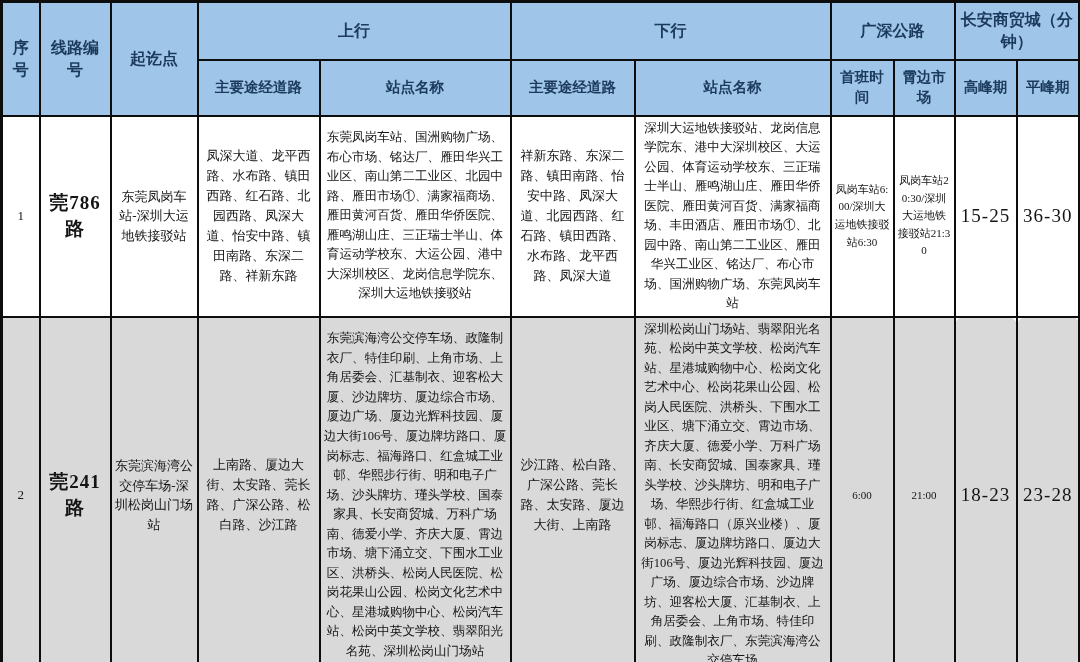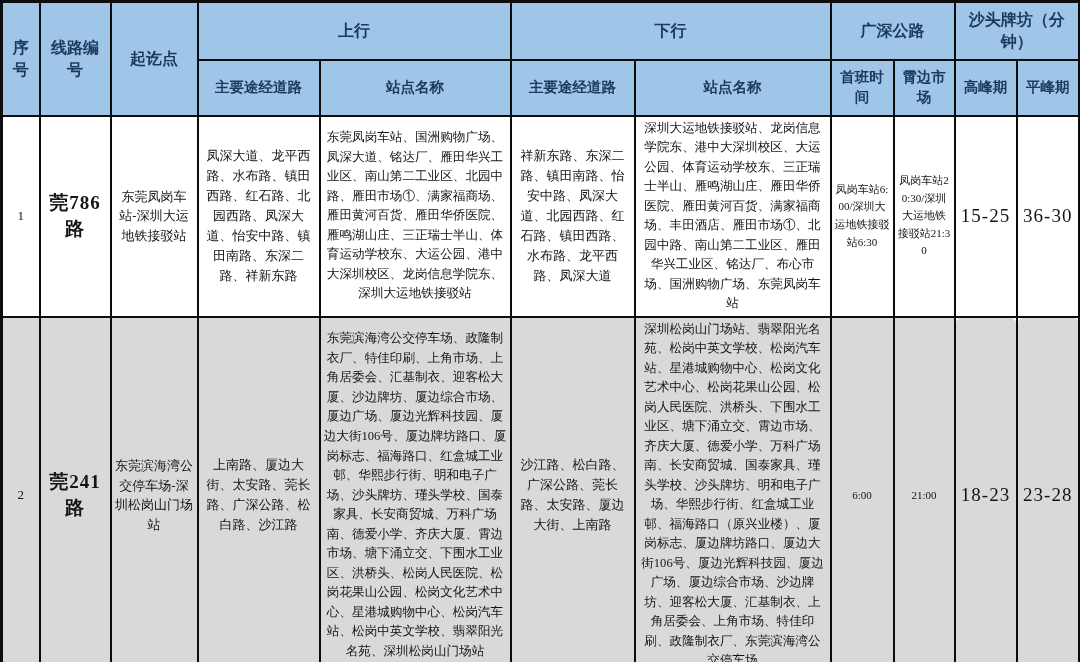--- a/index.html
+++ b/index.html
@@ -99,40 +99,40 @@
       <col style="width:63px">
     </colgroup>
     <thead>
       <tr class="h-top">
         <th rowspan="2">序号</th>
         <th rowspan="2">线路编号</th>
         <th rowspan="2">起讫点</th>
         <th colspan="2">上行</th>
         <th colspan="2">下行</th>
         <th colspan="2">广深公路</th>
-        <th colspan="2">沙头牌坊（分钟）</th>
+        <th colspan="2">长安商贸城（分钟）</th>
       </tr>
       <tr class="h-sub">
         <th>主要途经道路</th>
         <th>站点名称</th>
         <th>主要途经道路</th>
         <th>站点名称</th>
         <th>首班时间</th>
         <th>霄边市场</th>
         <th>高峰期</th>
         <th>平峰期</th>
       </tr>
     </thead>
     <tbody>
       <tr class="row-1">
         <td class="seq-cell">1</td>
         <td class="route-cell">莞786路</td>
         <td class="endpoints-cell">东莞凤岗车站-深圳大运地铁接驳站</td>
         <td class="roads-cell">凤深大道、龙平西路、水布路、镇田西路、红石路、北园西路、凤深大道、怡安中路、镇田南路、东深二路、祥新东路</td>
-        <td class="stations-cell">东莞凤岗车站、国洲购物广场、凤深大道、铭达厂、雁田华兴工业区、南山第二工业区、北园中路、雁田市场①、满家福商场、雁田黄河百货、雁田华侨医院、雁鸣湖山庄、三正瑞士半山、体育运动学校东、大运公园、港中大深圳校区、龙岗信息学院东、深圳大运地铁接驳站</td>
+        <td class="stations-cell">东莞凤岗车站、国洲购物广场、布心市场、铭达厂、雁田华兴工业区、南山第二工业区、北园中路、雁田市场①、满家福商场、雁田黄河百货、雁田华侨医院、雁鸣湖山庄、三正瑞士半山、体育运动学校东、大运公园、港中大深圳校区、龙岗信息学院东、深圳大运地铁接驳站</td>
         <td class="roads-cell">祥新东路、东深二路、镇田南路、怡安中路、凤深大道、北园西路、红石路、镇田西路、水布路、龙平西路、凤深大道</td>
         <td class="stations-cell">深圳大运地铁接驳站、龙岗信息学院东、港中大深圳校区、大运公园、体育运动学校东、三正瑞士半山、雁鸣湖山庄、雁田华侨医院、雁田黄河百货、满家福商场、丰田酒店、雁田市场①、北园中路、南山第二工业区、雁田华兴工业区、铭达厂、布心市场、国洲购物广场、东莞凤岗车站</td>
         <td class="time-cell">凤岗车站6:00/深圳大运地铁接驳站6:30</td>
         <td class="time-cell">凤岗车站20:30/深圳大运地铁接驳站21:30</td>
         <td class="interval-cell">15-25</td>
         <td class="interval-cell">36-30</td>
       </tr>
       <tr class="row-2">
         <td class="seq-cell">2</td>
         <td class="route-cell">莞241路</td>

